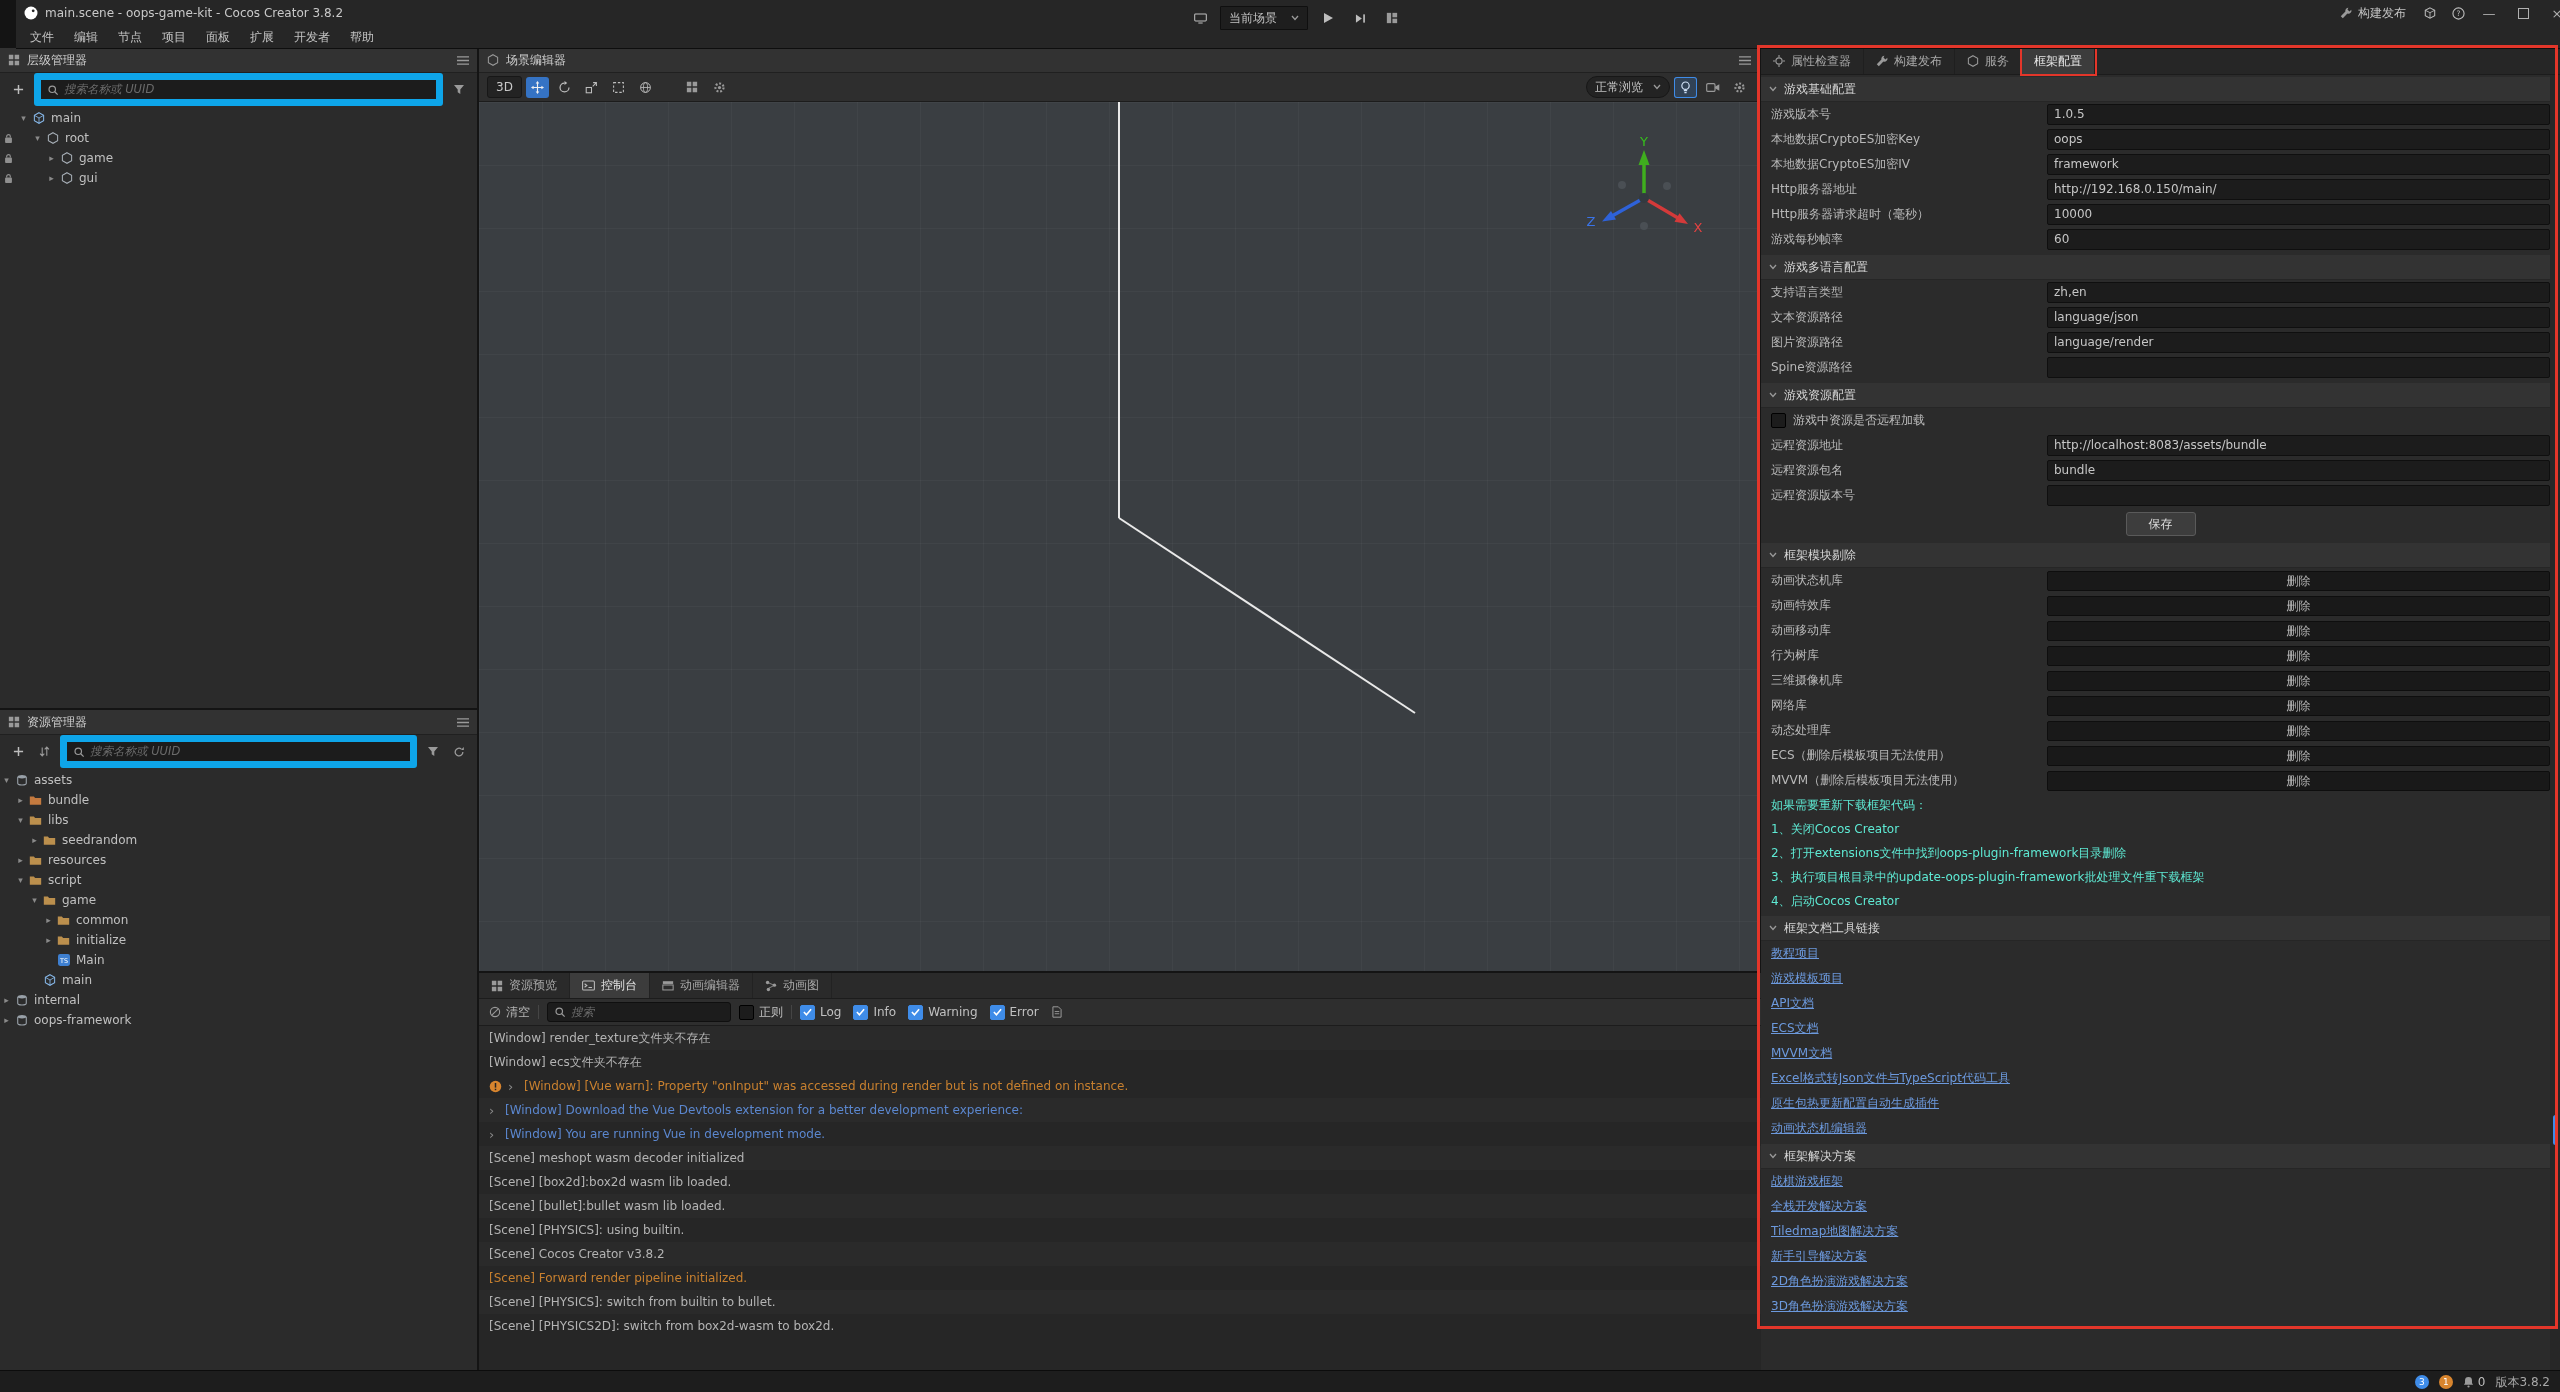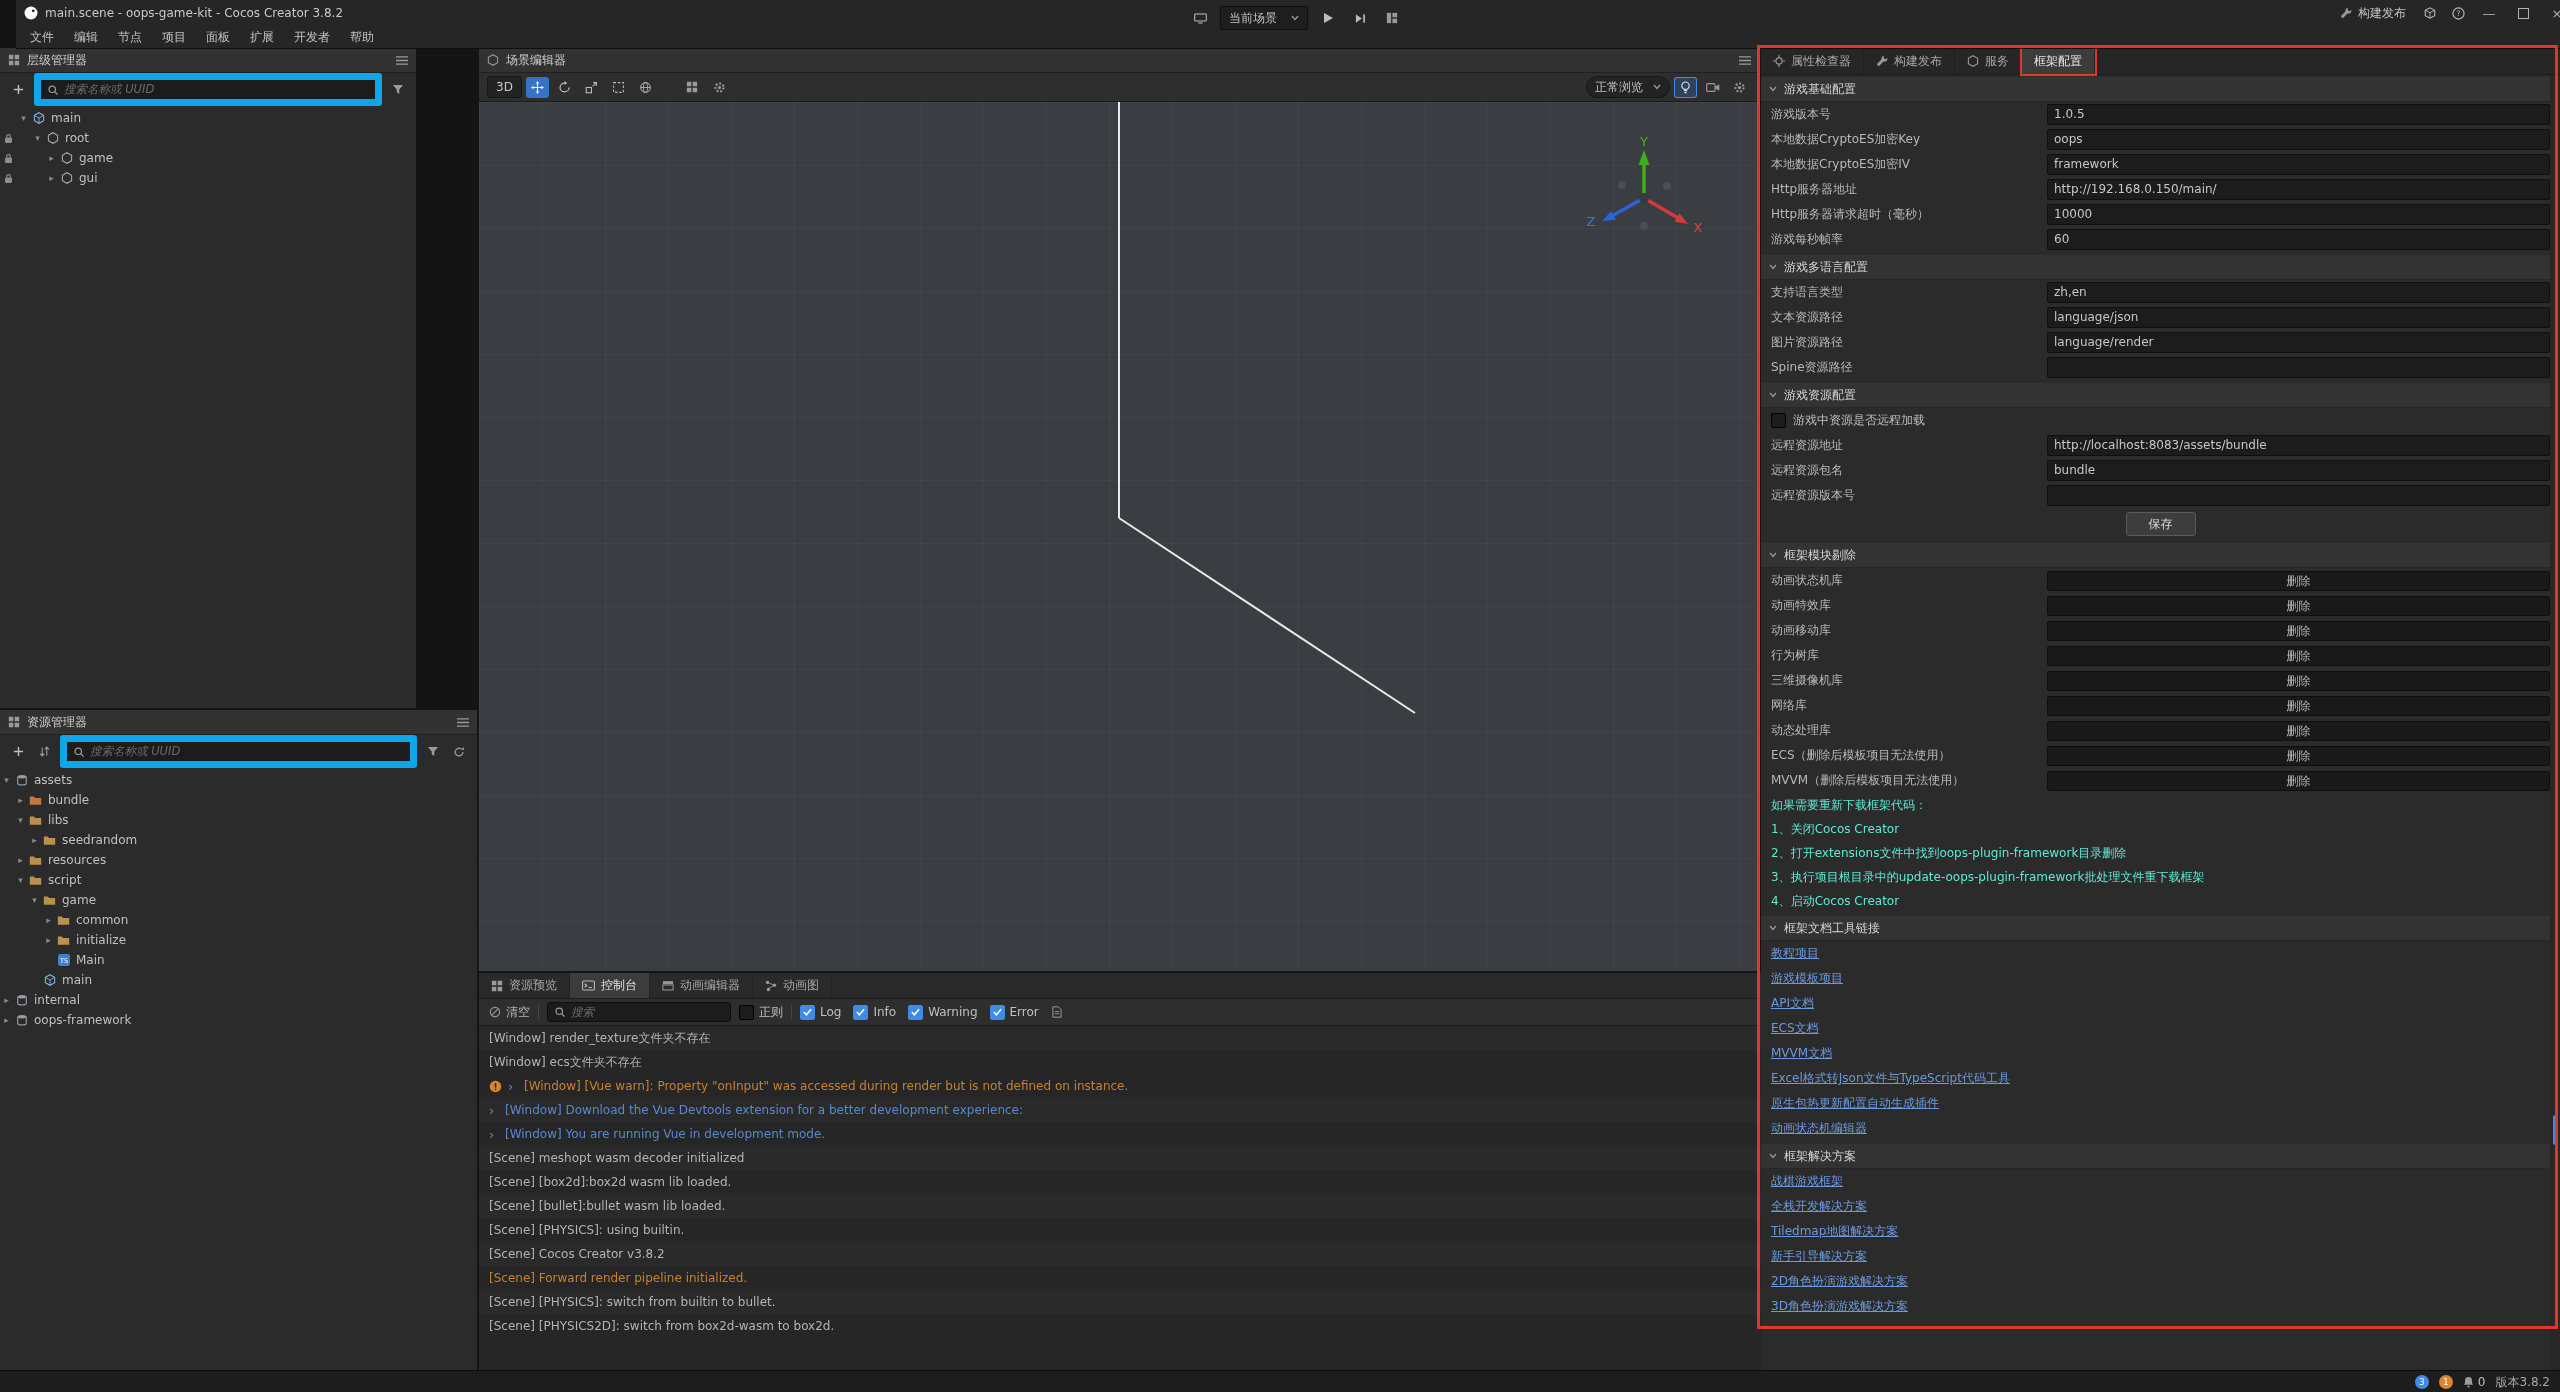--- a/index.html
+++ b/index.html
@@ -17,21 +17,21 @@
   .center-toolbar{position:absolute;left:50%;top:6px;transform:translateX(-50%);display:flex;align-items:center;gap:8px;height:24px;}
   .scene-select{display:flex;align-items:center;gap:14px;background:#1e1e1e;border:1px solid #0f0f0f;border-radius:1px;height:22px;padding:0 8px;color:#c2c2c2;text-align:right;}
   .tool-ic{width:24px;height:22px;display:flex;align-items:center;justify-content:center;border-radius:3px;}
   .title-right{position:absolute;right:0;top:0;height:26px;display:flex;align-items:center;gap:4px;padding-right:4px;}
   .build-btn{display:flex;align-items:center;gap:6px;height:22px;padding:0 8px;border-radius:3px;color:#c2c2c2;}
   .winbtn{width:30px;height:24px;display:flex;align-items:center;justify-content:center;color:#b0b0b0;font-size:13px;}
   .maxbox{width:9px;height:9px;border:1px solid #b0b0b0;display:inline-block;}
 
   
   .panel{position:absolute;background:#2b2b2b;display:flex;flex-direction:column;overflow:hidden;}
-  .p-hier{left:0;top:48px;width:416px;height:660px;}
+  .p-hier{left:0;top:48px;width:477px;height:660px;}
   .p-assets{left:0;top:710px;width:477px;height:660px;}
   .p-scene{left:479px;top:48px;width:1280px;height:923px;}
   .p-console{left:479px;top:973px;width:1460px;height:397px;}
   .p-insp{left:1761px;top:48px;width:799px;height:1322px;}
   .panel-header{flex:0 0 24px;background:#323232;display:flex;align-items:center;gap:7px;padding:0 8px;color:#cfcfcf;border-bottom:1px solid #202020;}
   .panel-header .spacer{flex:1;}
   .ptoolbar{flex:0 0 28px;display:flex;align-items:center;gap:6px;padding:0 8px;}
   .searchbox{flex:1;height:19px;background:#1c1c1c;border:7px solid #0ea5e9;border-radius:3px;display:flex;align-items:center;gap:5px;padding:0 6px;}
   .placeholder{color:#6b6b6b;font-size:11.5px;font-style:italic;}
   .sq-btn{width:20px;height:19px;display:flex;align-items:center;justify-content:center;border-radius:3px;}

